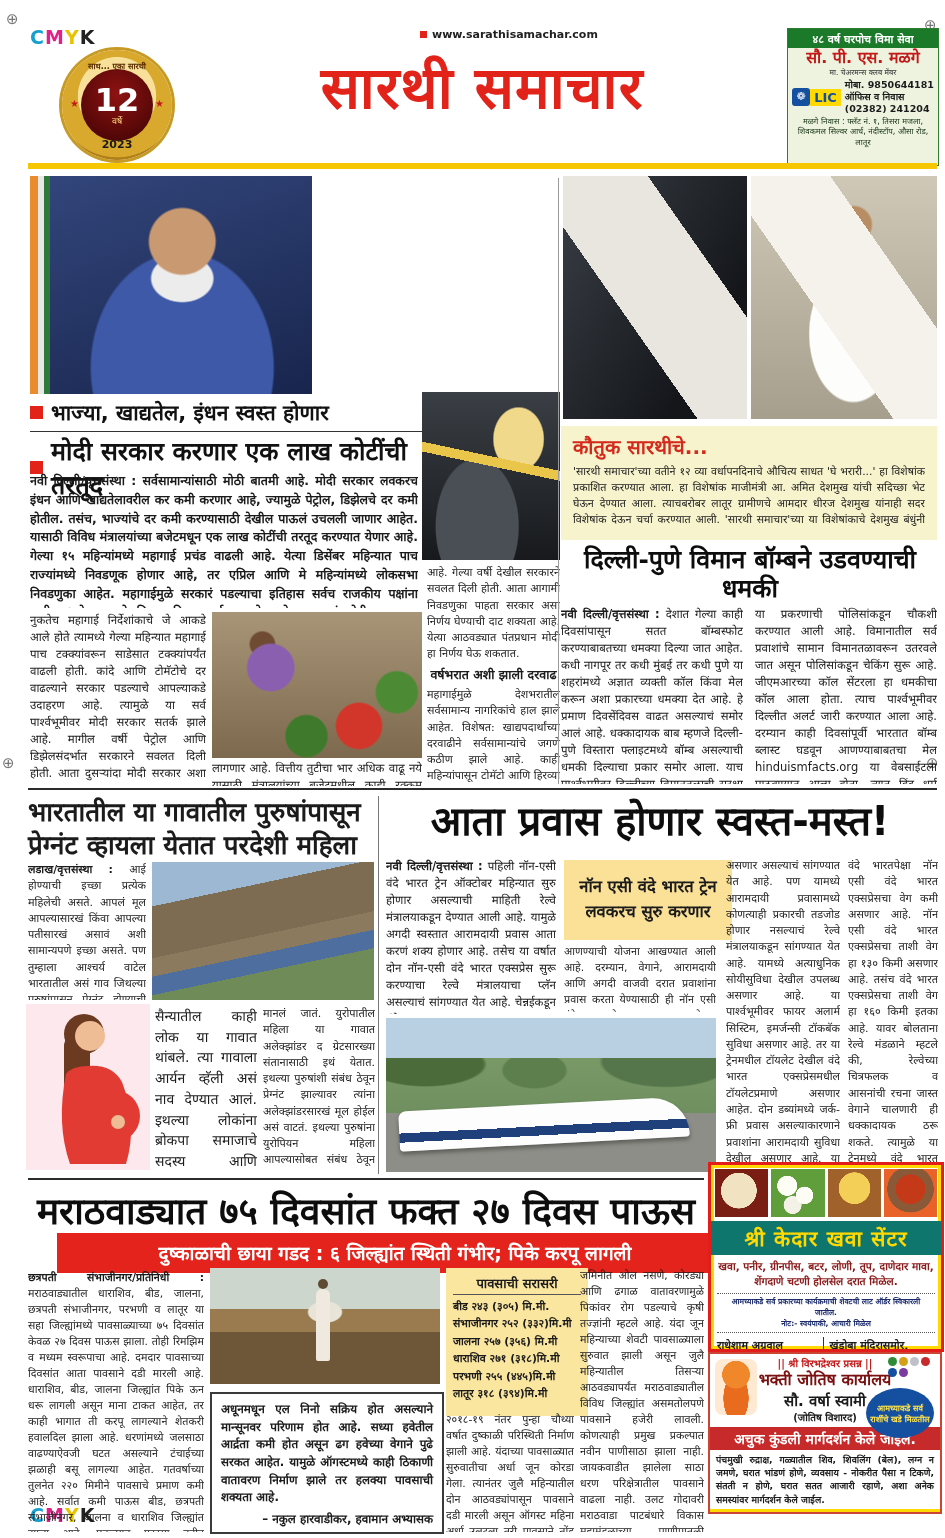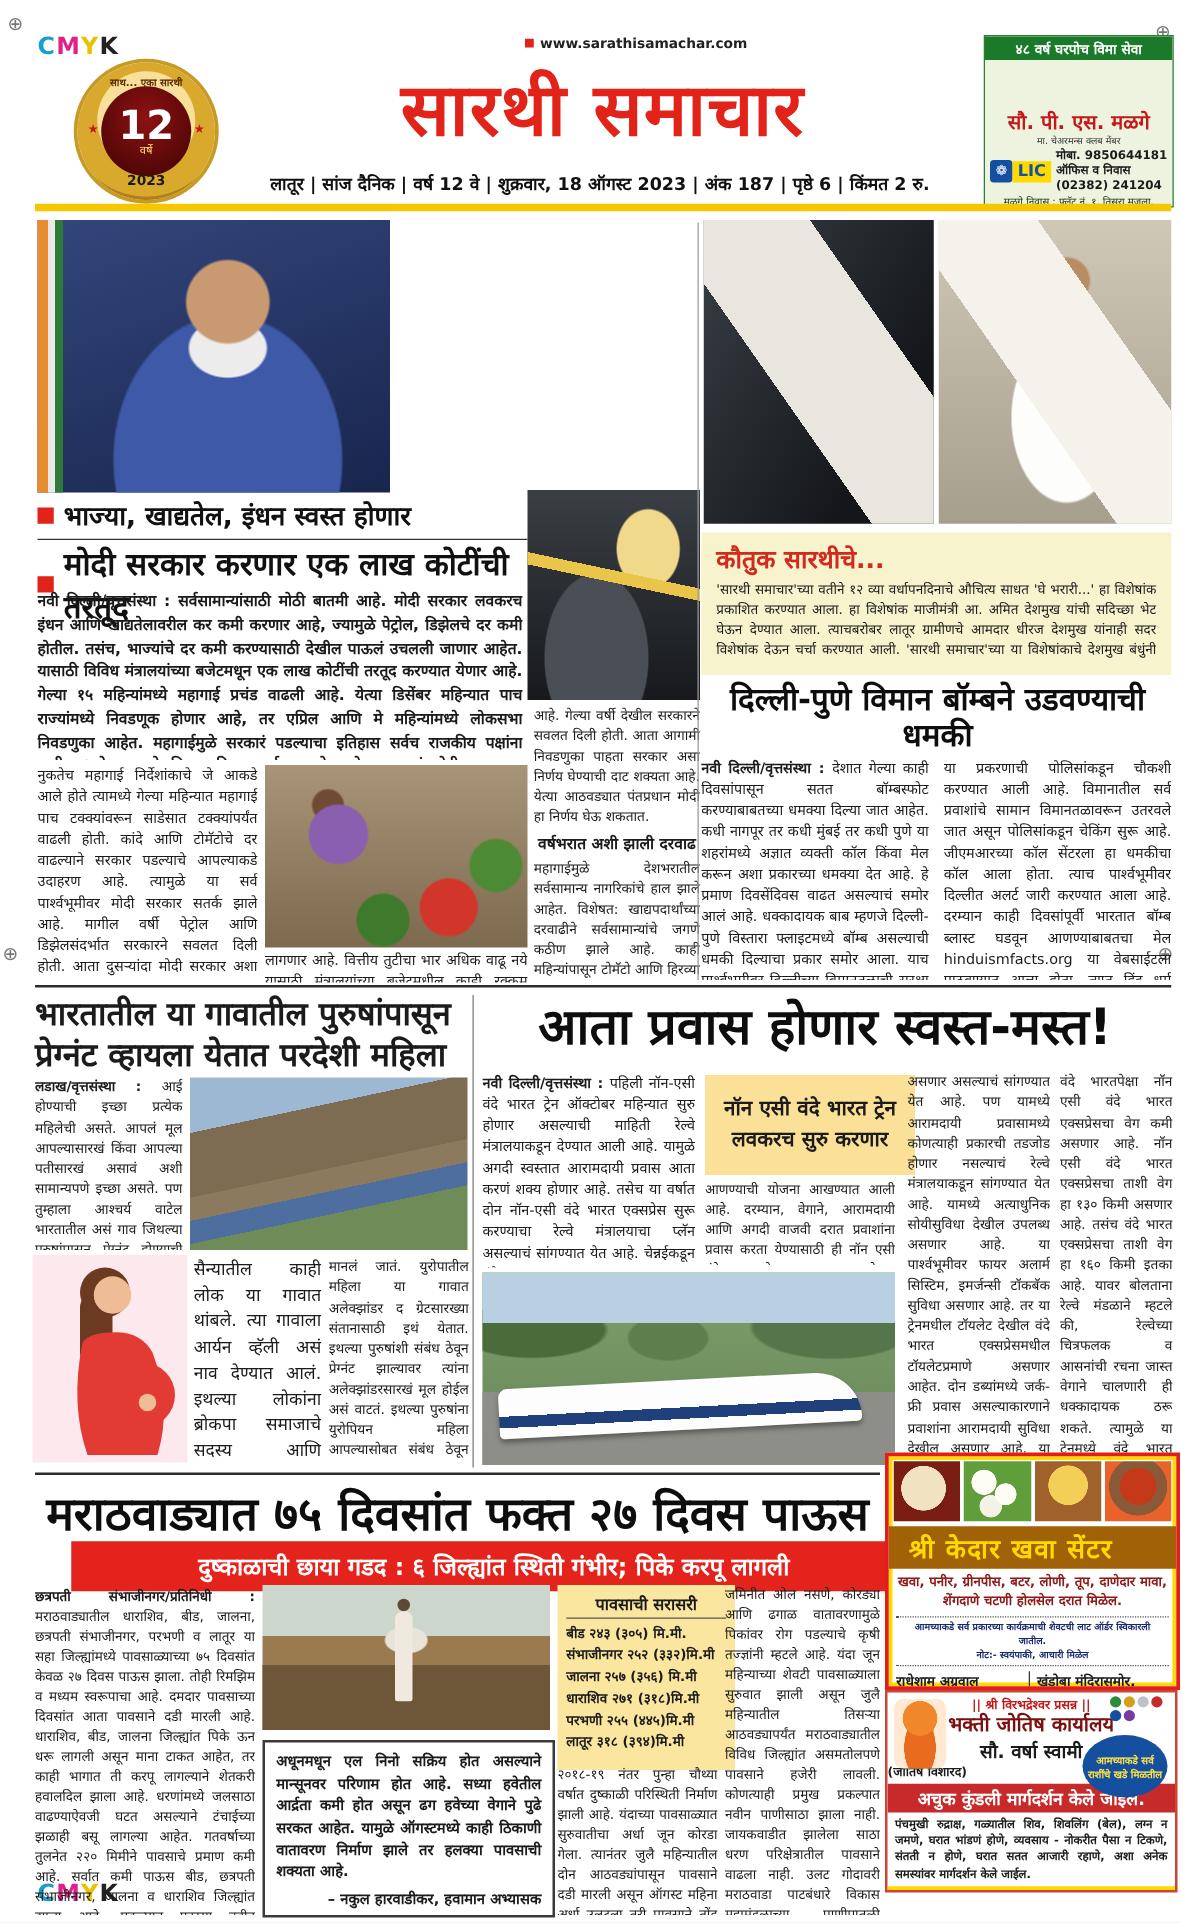--- a/index.html
+++ b/index.html
@@ -25,21 +25,21 @@
   .badge-year{position:absolute;bottom:9px;left:0;width:100%;text-align:center;font-size:11px;font-weight:800;color:#1a1a1a;}
   .badge-star{position:absolute;top:48px;font-size:10px;color:#c21919;}
   .mast-title{color:#e2231a;font-weight:800;font-size:58px;line-height:1.05;text-align:center;letter-spacing:1px;}
   .mast-dateline{font-size:14px;font-weight:bold;text-align:center;color:#111;}
   .weblines{font-size:11px;font-weight:bold;color:#222;line-height:1.6;}
   .weblines .sq{display:inline-block;width:7px;height:7px;background:#e2231a;margin-right:5px;}
   .yellowbar{position:absolute;background:#f6c700;height:6px;}
   
   .licad{background:#eef3e0;border:1px solid #2e7d32;font-size:9px;text-align:center;overflow:hidden;}
   .licad .banner{background:#1b7a2a;color:#fff;font-weight:bold;font-size:11px;padding:2px 0;}
-  .licad .nm{color:#c21919;font-weight:800;font-size:16px;line-height:1.2;margin-top:40px;}
+  .licad .nm{color:#c21919;font-weight:800;font-size:16px;line-height:1.2;}
   .licad .desig{font-size:7.5px;color:#333;}
   .licrow{display:flex;align-items:center;justify-content:center;gap:4px;margin:2px 0;}
   .liclogo{display:flex;align-items:center;}
   .licsq{width:18px;height:18px;background:#1550a0;border-radius:3px;color:#fff;font-size:11px;line-height:18px;}
   .licyellow{background:#ffd900;color:#1550a0;font-weight:800;font-size:13px;padding:1px 4px;}
   .licph{font-size:9.5px;font-weight:bold;text-align:left;line-height:1.25;}
   .licaddr{font-size:8px;color:#14320f;line-height:1.3;padding:0 3px;}
   
   .h-main{font-weight:800;color:#0d0d0d;font-size:44px;line-height:1.22;letter-spacing:-1px;}
   .subhead{display:flex;align-items:center;gap:8px;font-weight:800;color:#111;}
@@ -109,32 +109,32 @@
   .kedar{border:3px solid #e31e1a;box-shadow:inset 0 0 0 3px #ffd900;background:#fff;overflow:hidden;}
   .kedar .tiles{display:flex;gap:3px;padding:4px;}
   .kedar .tile{flex:1;height:48px;}
   .t1{background:radial-gradient(circle at 45% 45%,#f1e3c2 0 45%,#7a1d12 46%);}
   .t2{background:
       radial-gradient(circle at 30% 35%,#fdfdf5 0 20%,rgba(0,0,0,0) 21%),
       radial-gradient(circle at 62% 55%,#fdfdf5 0 20%,rgba(0,0,0,0) 21%),
       radial-gradient(circle at 40% 75%,#f4f2e6 0 18%,rgba(0,0,0,0) 19%),#5f9e3a;}
   .t3{background:radial-gradient(circle at 50% 40%,#f4cf58 0 40%,#a0622a 41%);}
   .t4{background:radial-gradient(circle at 50% 42%,#c43a18 0 38%,#8a5a38 39% 60%,#e8622a 61%);}
-  .kedar .band{background:#a16207;color:#ffd900;font-weight:800;font-size:21px;text-align:left;padding:3px 16px;letter-spacing:1px;}
+  .kedar .band{background:#0f766e;color:#ffd900;font-weight:800;font-size:21px;text-align:center;padding:3px 4px;letter-spacing:1px;}
   .kedar .items{color:#8b1a1a;font-weight:800;font-size:10.6px;text-align:center;line-height:1.4;padding:4px 6px 2px;}
   .kedar .notes{color:#1a2a6b;font-weight:bold;font-size:7.6px;text-align:center;line-height:1.5;padding:2px 6px;
       border-top:1px dotted #555;border-bottom:1px dotted #555;margin:2px 6px;}
   .kedar .contact{display:flex;font-size:11px;font-weight:800;padding:2px 6px 4px;}
   .kedar .contact>div{flex:1;line-height:1.6;}
   .kedar .contact .left{border-right:1.5px solid #333;margin-right:6px;}
   .jyotish{border:2px solid #cc4433;background:#fff;overflow:hidden;}
   .jy-head{text-align:center;color:#c21919;font-weight:bold;font-size:10px;padding-top:2px;}
   .jy-title{text-align:center;color:#7a1010;font-weight:800;font-size:16px;line-height:1.25;}
   .jy-name{text-align:center;font-weight:800;font-size:15px;}
-  .jy-qual{text-align:left;font-weight:bold;font-size:10px;}
+  .jy-qual{text-align:center;font-weight:bold;font-size:10px;}
   .jy-oval{position:absolute;right:6px;top:34px;width:64px;height:46px;background:#1550a0;border-radius:50%;
       color:#ffe24a;font-size:8px;font-weight:bold;text-align:center;display:flex;align-items:center;justify-content:center;padding:2px;}
   .jy-strip{background:#c62a2a;color:#fff;font-weight:800;font-size:14px;text-align:center;padding:2px 0;margin-top:3px;}
   .jy-body{font-size:9.3px;font-weight:600;text-align:justify;line-height:1.42;padding:3px 6px;}
   .jy-contact{background:#ffd900;color:#c21919;font-weight:800;font-size:14.5px;text-align:center;padding:3px 0;}
   .gems{position:absolute;right:8px;top:3px;width:44px;display:flex;flex-wrap:wrap;gap:2px;}
   .gems i{width:9px;height:9px;border-radius:50%;display:block;}
   .ganesh{position:absolute;left:5px;top:5px;width:42px;height:56px;background:
       radial-gradient(circle at 50% 28%,#f0872a 0 30%,rgba(0,0,0,0) 31%),
       radial-gradient(ellipse at 50% 70%,#e86b1e 0 42%,rgba(0,0,0,0) 43%),
@@ -166,21 +166,20 @@
       <div class="badge-yrs">वर्षे</div>
     </div>
     <span class="badge-year">2023</span>
   </div>
 
   <div class="abs weblines" style="left:420px;top:26px;width:250px;">
     <div><span class="sq"></span><span>www.sarathisamachar.com</span></div>
   </div>
 
   <div class="abs mast-title" style="left:192px;top:58px;width:580px;">सारथी समाचार</div>
-  <div class="abs mast-dateline" style="left:180px;top:137px;width:600px;">लातूर | सांज दैनिक | वर्ष 12 वे | शुक्रवार, 18 ऑगस्ट 2023 | अंक 187 | पृष्ठे 6 | किंमत 2 रु.</div>
 
   <div class="abs licad" style="left:787px;top:28px;width:150px;height:136px;">
     <div class="banner">४८ वर्ष घरपोच विमा सेवा</div>
     <div class="nm">सौ. पी. एस. मळगे</div>
     <div class="desig">मा. चेअरमन्स क्लब मेंबर</div>
     <div class="licrow">
       <span class="liclogo">
         <span class="licsq">❁</span>
         <span class="licyellow">LIC</span>
       </span>

